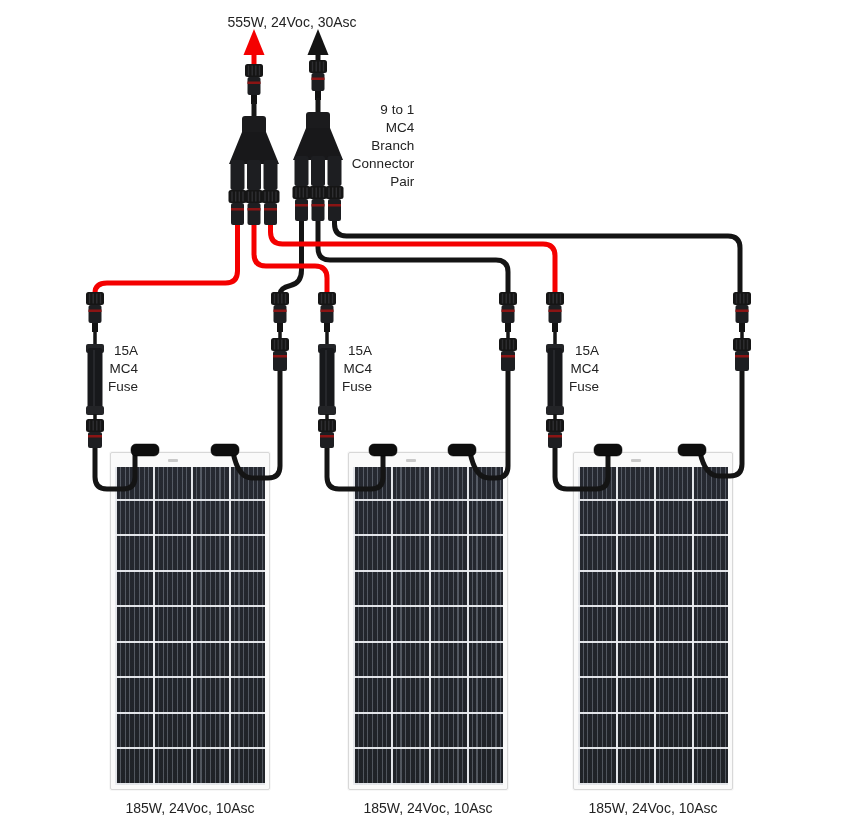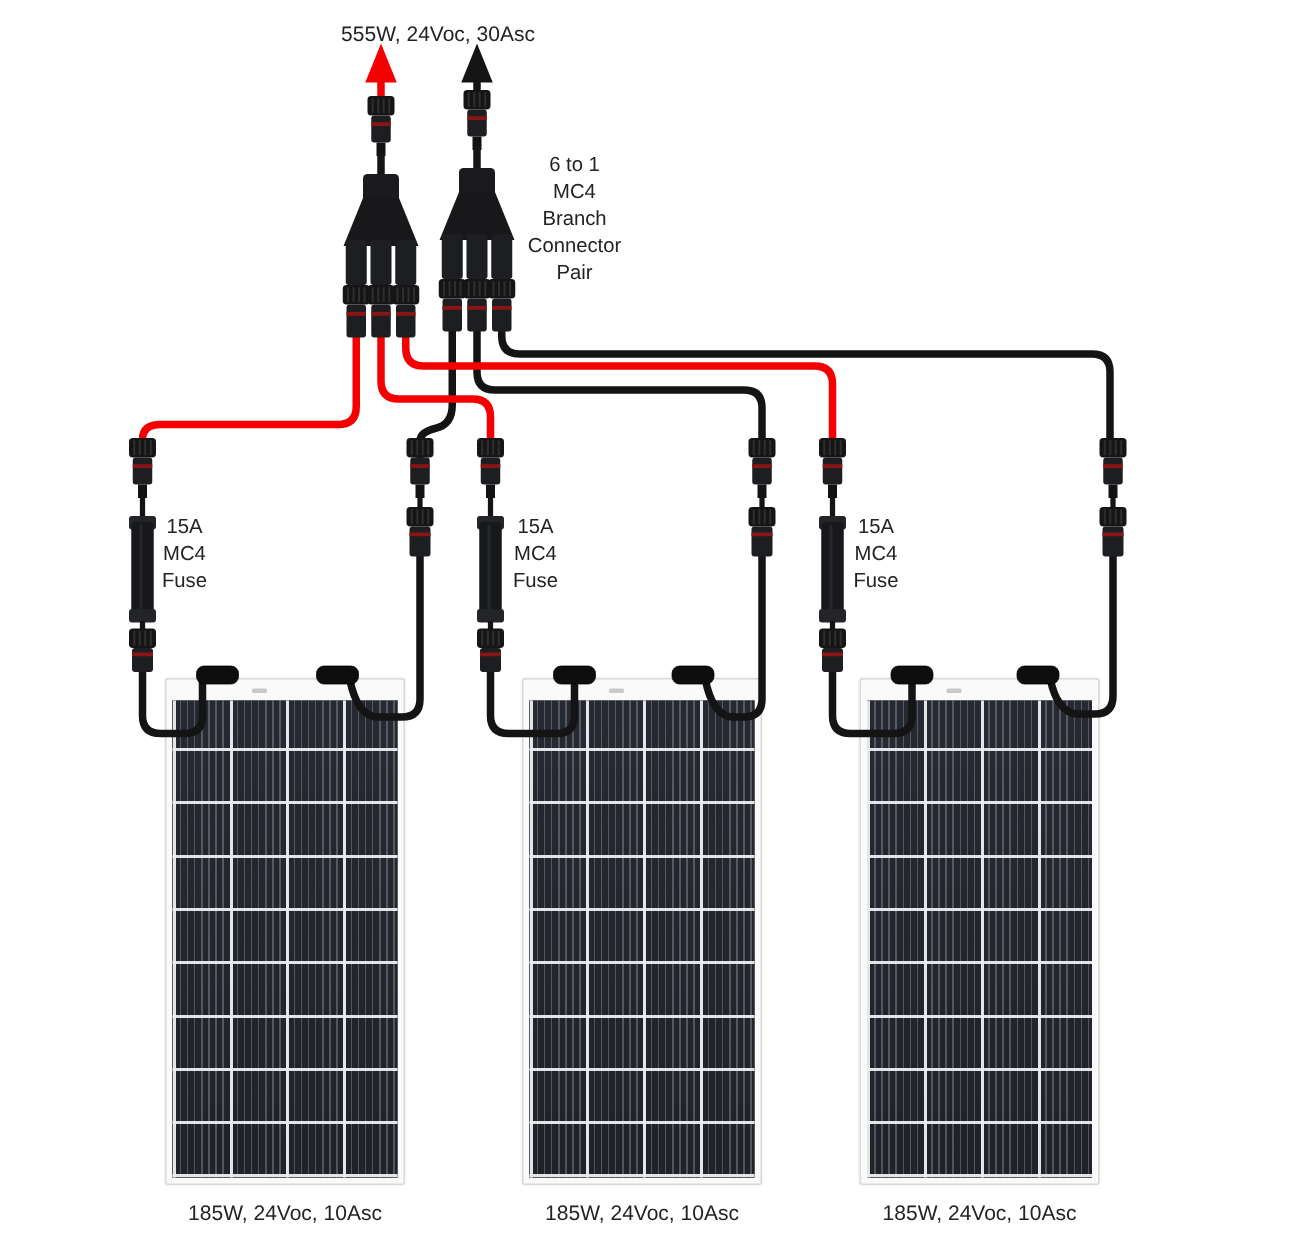--- a/index.html
+++ b/index.html
@@ -1,21 +1,21 @@
 <!DOCTYPE html>
 <html><head>
 <meta charset="utf-8">
 <style>
   html,body{margin:0;padding:0;background:#ffffff;}
   .stage{
     position:relative;width:860px;height:822px;background:#ffffff;overflow:hidden;
     font-family:"Liberation Sans", sans-serif;color:#232323;
   }
   .lbl{
-    position:absolute;transform:translateX(-50%);text-align:center;
+    position:absolute;transform:translateX(-50%);text-align:right;
     font-size:13.5px;line-height:18px;color:#232323;white-space:pre-line;
   }
   .lbl.single{white-space:nowrap;font-size:14px;}
   
   .panel{
     position:absolute;top:452px;width:160px;height:338px;box-sizing:border-box;
     background:#fafafa;border:1px solid #d8d8d8;border-radius:2px;
     box-shadow:0 0 0 1px rgba(0,0,0,0.03);
   }
   .panel .cells{
@@ -145,21 +145,21 @@
     <use href="#fuse-assy" transform="translate(327,292)"></use>
     <use href="#fuse-assy" transform="translate(555,292)"></use>
 
     <use href="#ext-assy" transform="translate(280,292)"></use>
     <use href="#ext-assy" transform="translate(508,292)"></use>
     <use href="#ext-assy" transform="translate(742,292)"></use>
   </svg>
 
   <div class="lbl single" style="left:292px;top:13px">555W, 24Voc, 30Asc</div>
 
-  <div class="lbl" style="left:383px;top:101px">6 to 1
+  <div class="lbl" style="left:383px;top:101px">9 to 1
 MC4
 Branch
 Connector
 Pair</div>
 
   <div class="lbl" style="left:123px;top:342px">15A
 MC4
 Fuse</div>
   <div class="lbl" style="left:357px;top:342px">15A
 MC4

